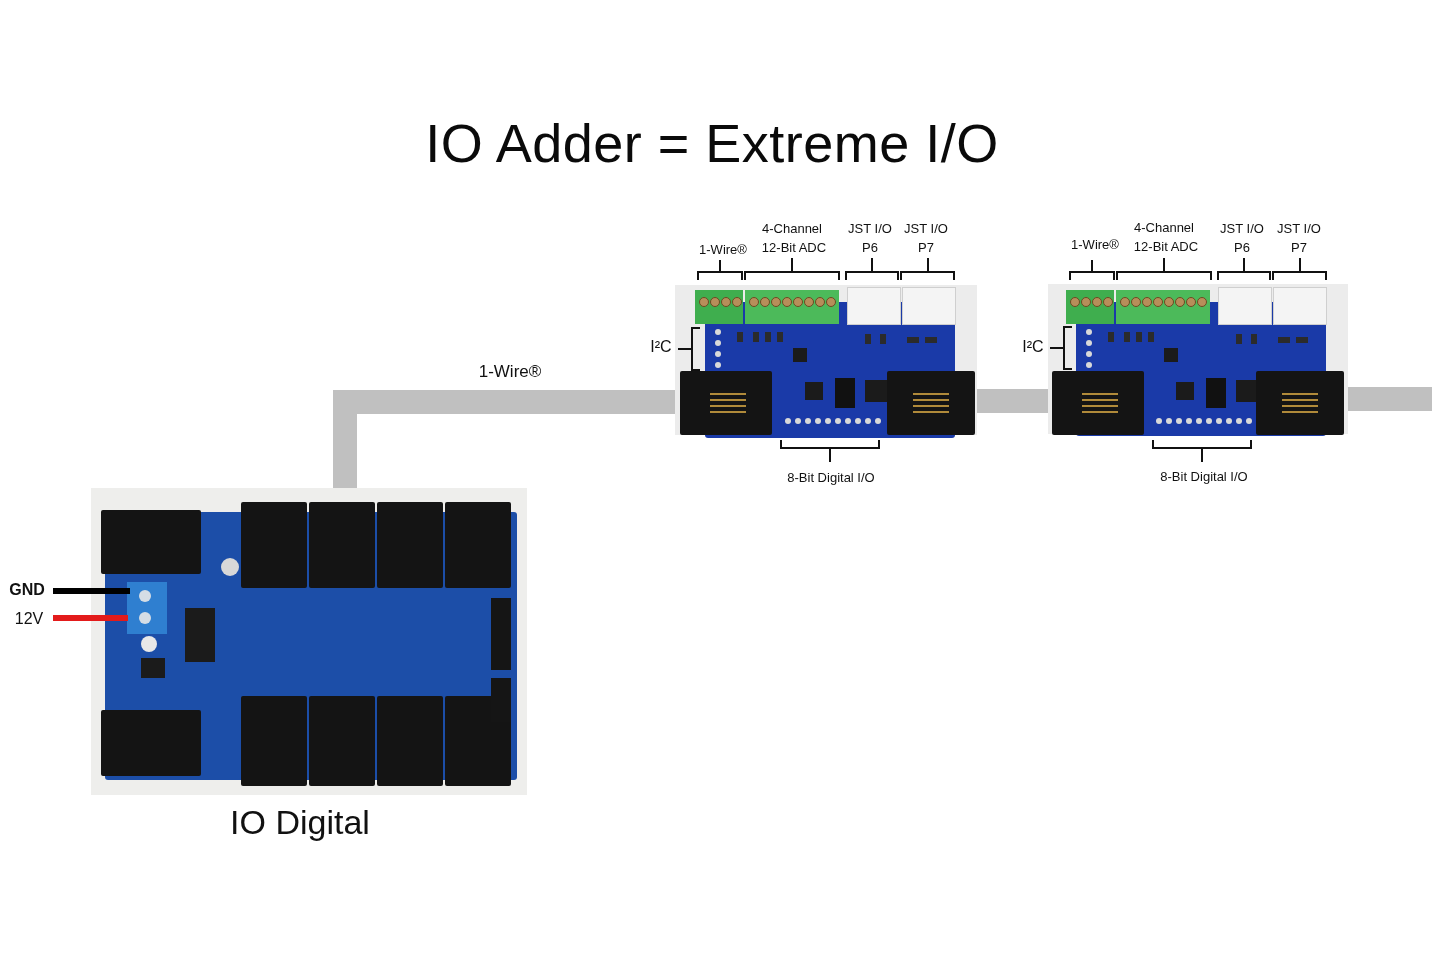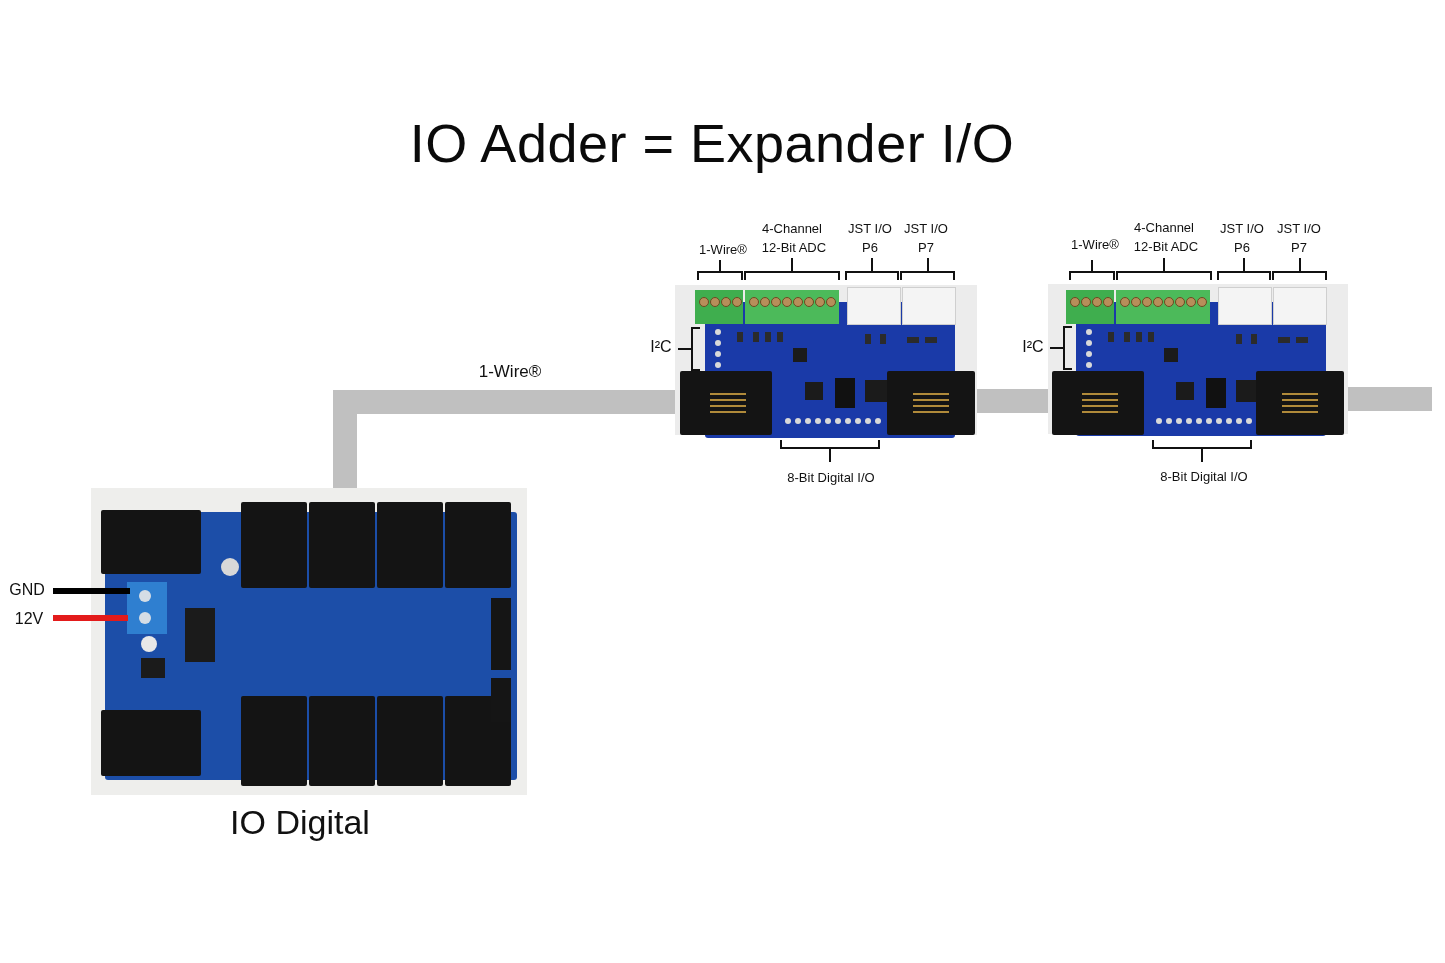--- a/index.html
+++ b/index.html
@@ -19,21 +19,21 @@
   .chip { background: #1b1b1b; position: absolute; }
   .smd { background: #2b2b2b; position: absolute; width: 6px; height: 10px; }
   .wire-label { font-size: 17px; }
   svg.brk { position: absolute; overflow: visible; }
   .caption { font-size: 34px; }
   .rjpin { position: absolute; height: 2px; background: #b08a3a; }
 </style>
 </head>
 <body>
 
-<div class="abs title">IO Adder = Expander I/O</div>
+<div class="abs title">IO Adder = Extreme I/O</div>
 
 <div class="abs cable" style="left:333px; top:390px; width:24px; height:115px;"></div>
 <div class="abs cable" style="left:333px; top:390px; width:355px; height:24px;"></div>
 <div class="abs cable" style="left:962px; top:389px; width:100px; height:24px;"></div>
 <div class="abs cable" style="left:1336px; top:387px; width:96px; height:24px;"></div>
 <div class="abs lbl wire-label" style="left:460px; top:362px; width:100px;">1-Wire®</div>
 
 <div class="abs" style="left:675px; top:282px; width:302px; height:156px;">
   <div class="abs board-bg" style="left:0; top:3px; width:302px; height:150px;"></div>
   <div class="abs pcb" style="left:30px; top:20px; width:250px; height:136px;"></div>
@@ -235,16 +235,16 @@
   <div class="chip" style="left:94px; top:120px; width:30px; height:54px;"></div>
   <div class="chip" style="left:50px; top:170px; width:24px; height:20px;"></div>
   <div class="abs" style="left:130px; top:70px; width:18px; height:18px; border-radius:50%; background:#d8d8d8;"></div>
   <div class="abs" style="left:50px; top:148px; width:16px; height:16px; border-radius:50%; background:#e8e8e8;"></div>
   <div class="abs" style="left:400px; top:110px; width:20px; height:72px; background:#151515;"></div>
   <div class="abs" style="left:400px; top:190px; width:20px; height:44px; background:#151515;"></div>
 </div>
 
 <div class="abs" style="left:53px; top:588px; width:77px; height:6px; background:#000;"></div>
 <div class="abs" style="left:53px; top:615px; width:75px; height:6px; background:#e31b1b;"></div>
-<div class="abs lbl" style="left:4px; top:580px; width:46px; font-size:16px;">GND</div>
+<div class="abs lbl" style="left:4px; top:580px; width:46px; font-size:16px;font-weight:bold;">GND</div>
 <div class="abs lbl" style="left:6px; top:609px; width:46px; font-size:16px;">12V</div>
 
 <div class="abs lbl caption" style="left:180px; top:800px; width:240px; line-height:44px;">IO Digital</div>
 
 </body></html>

